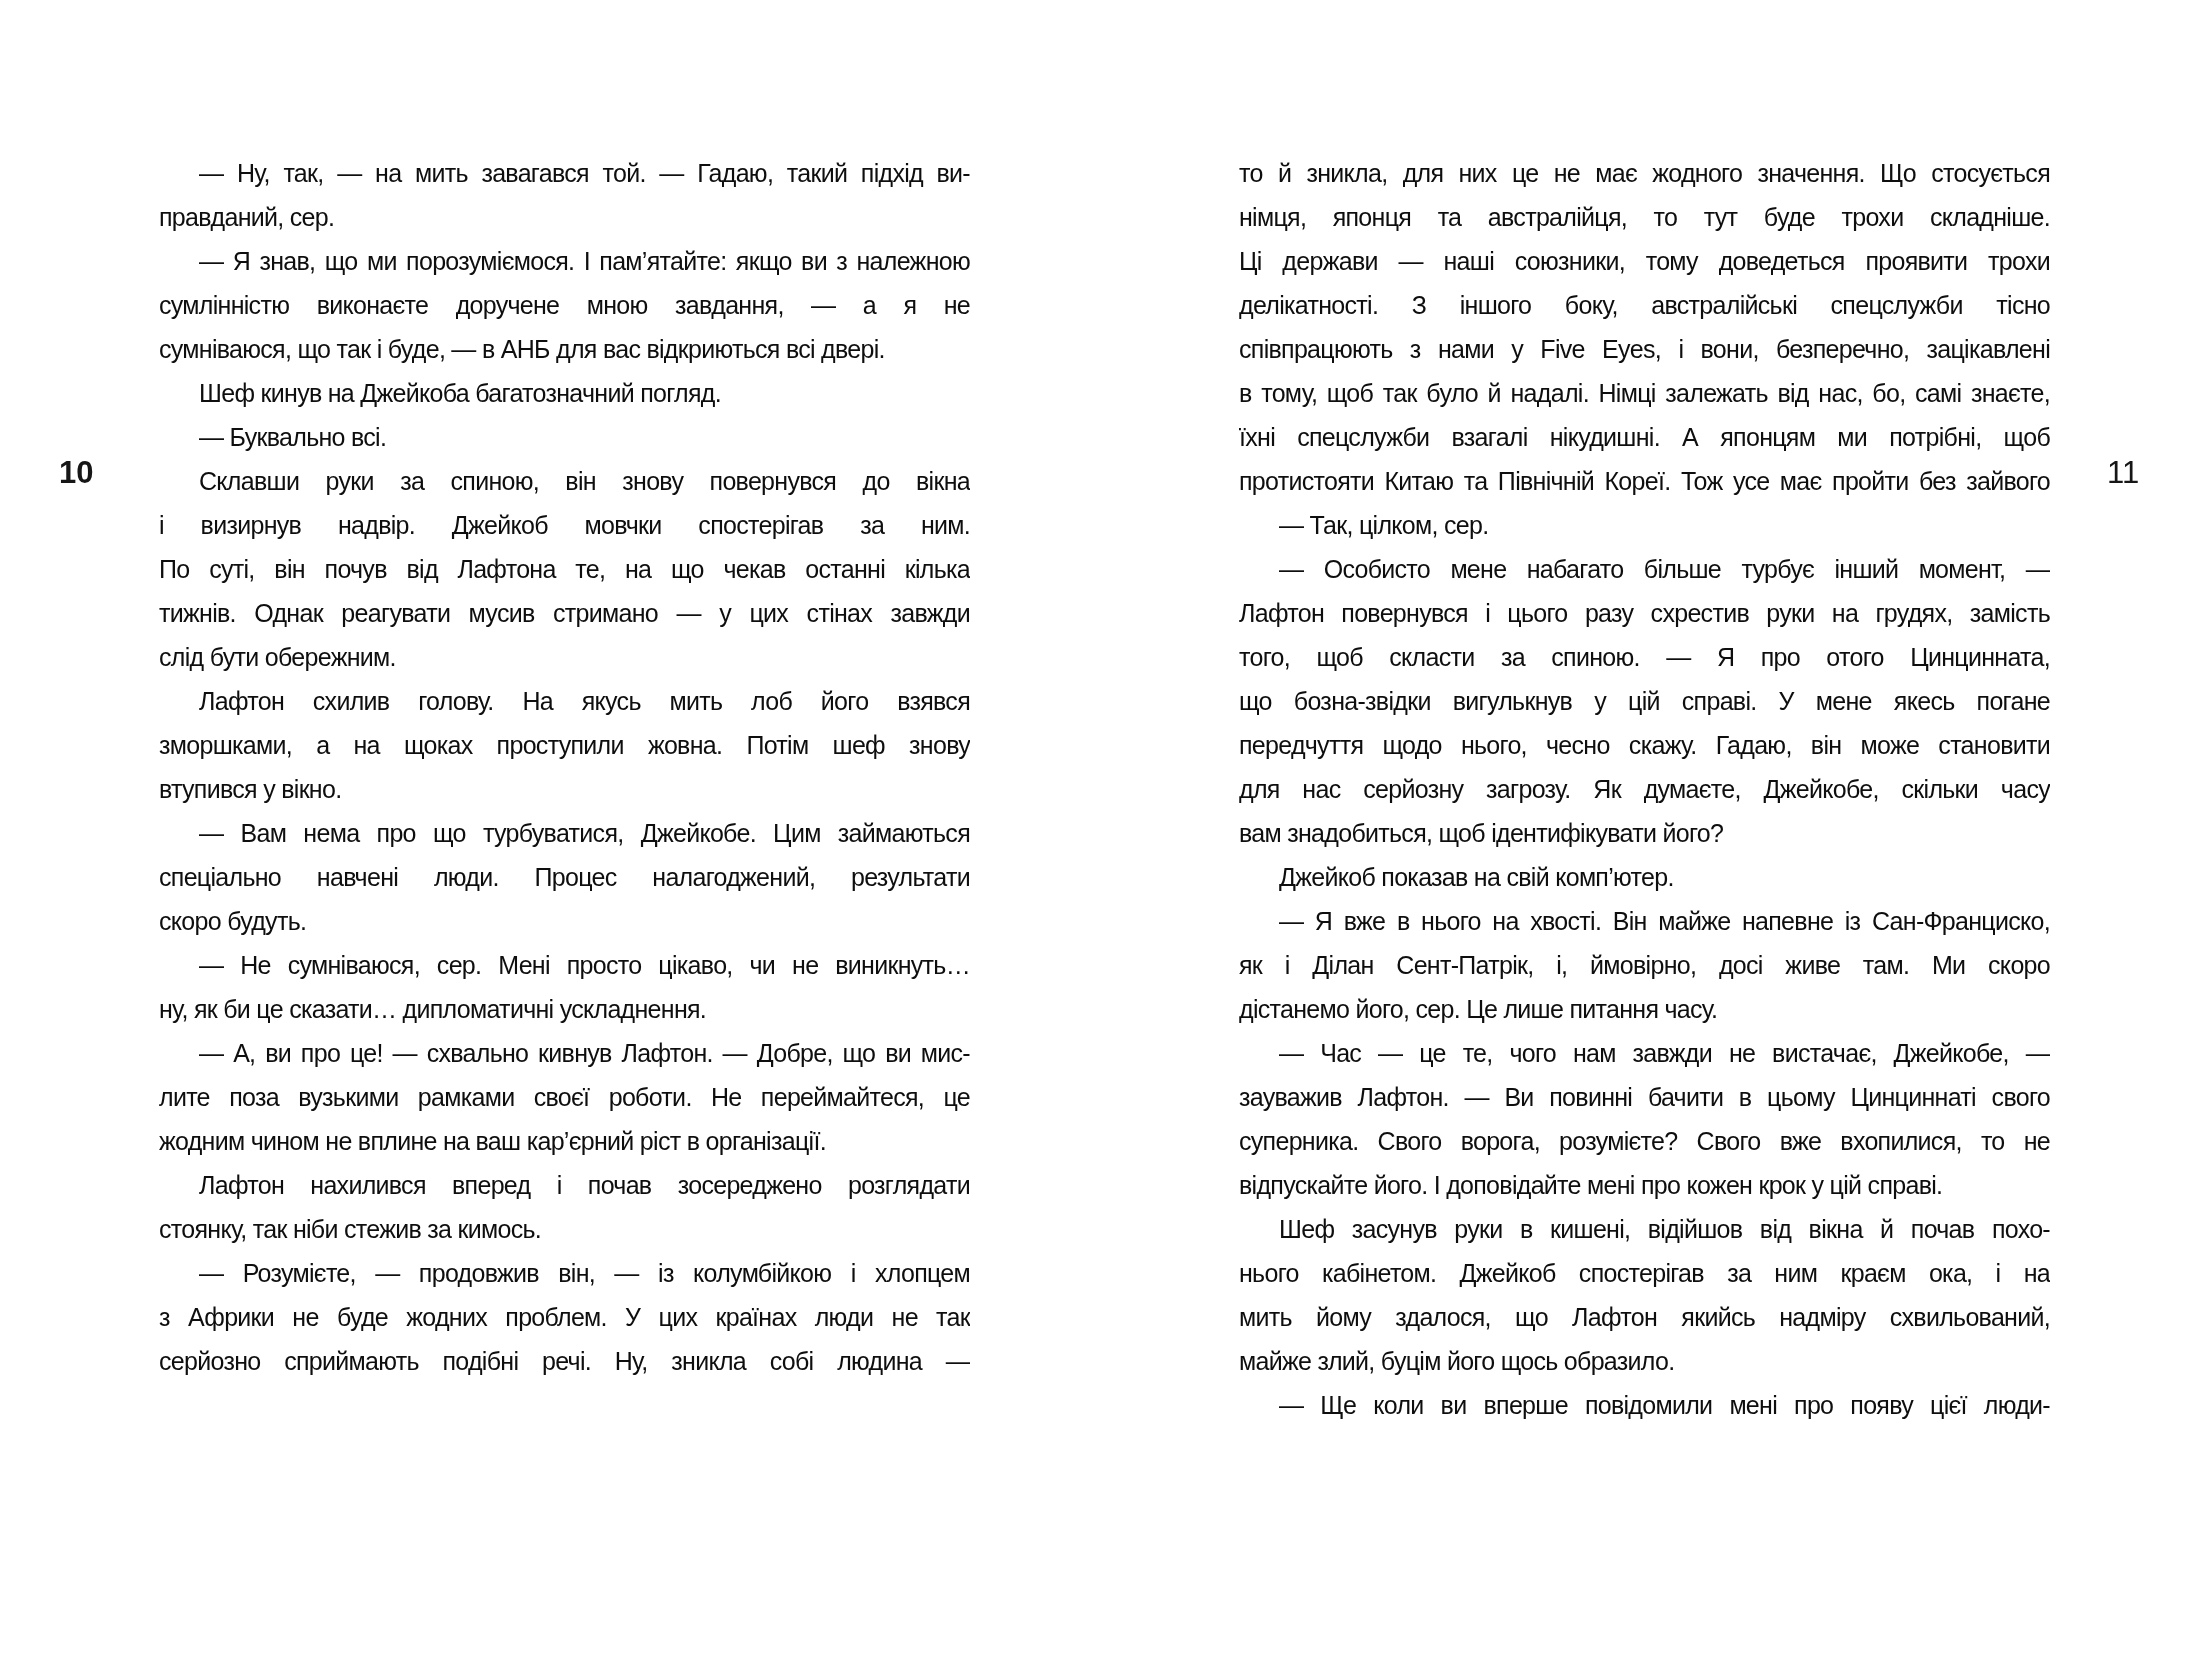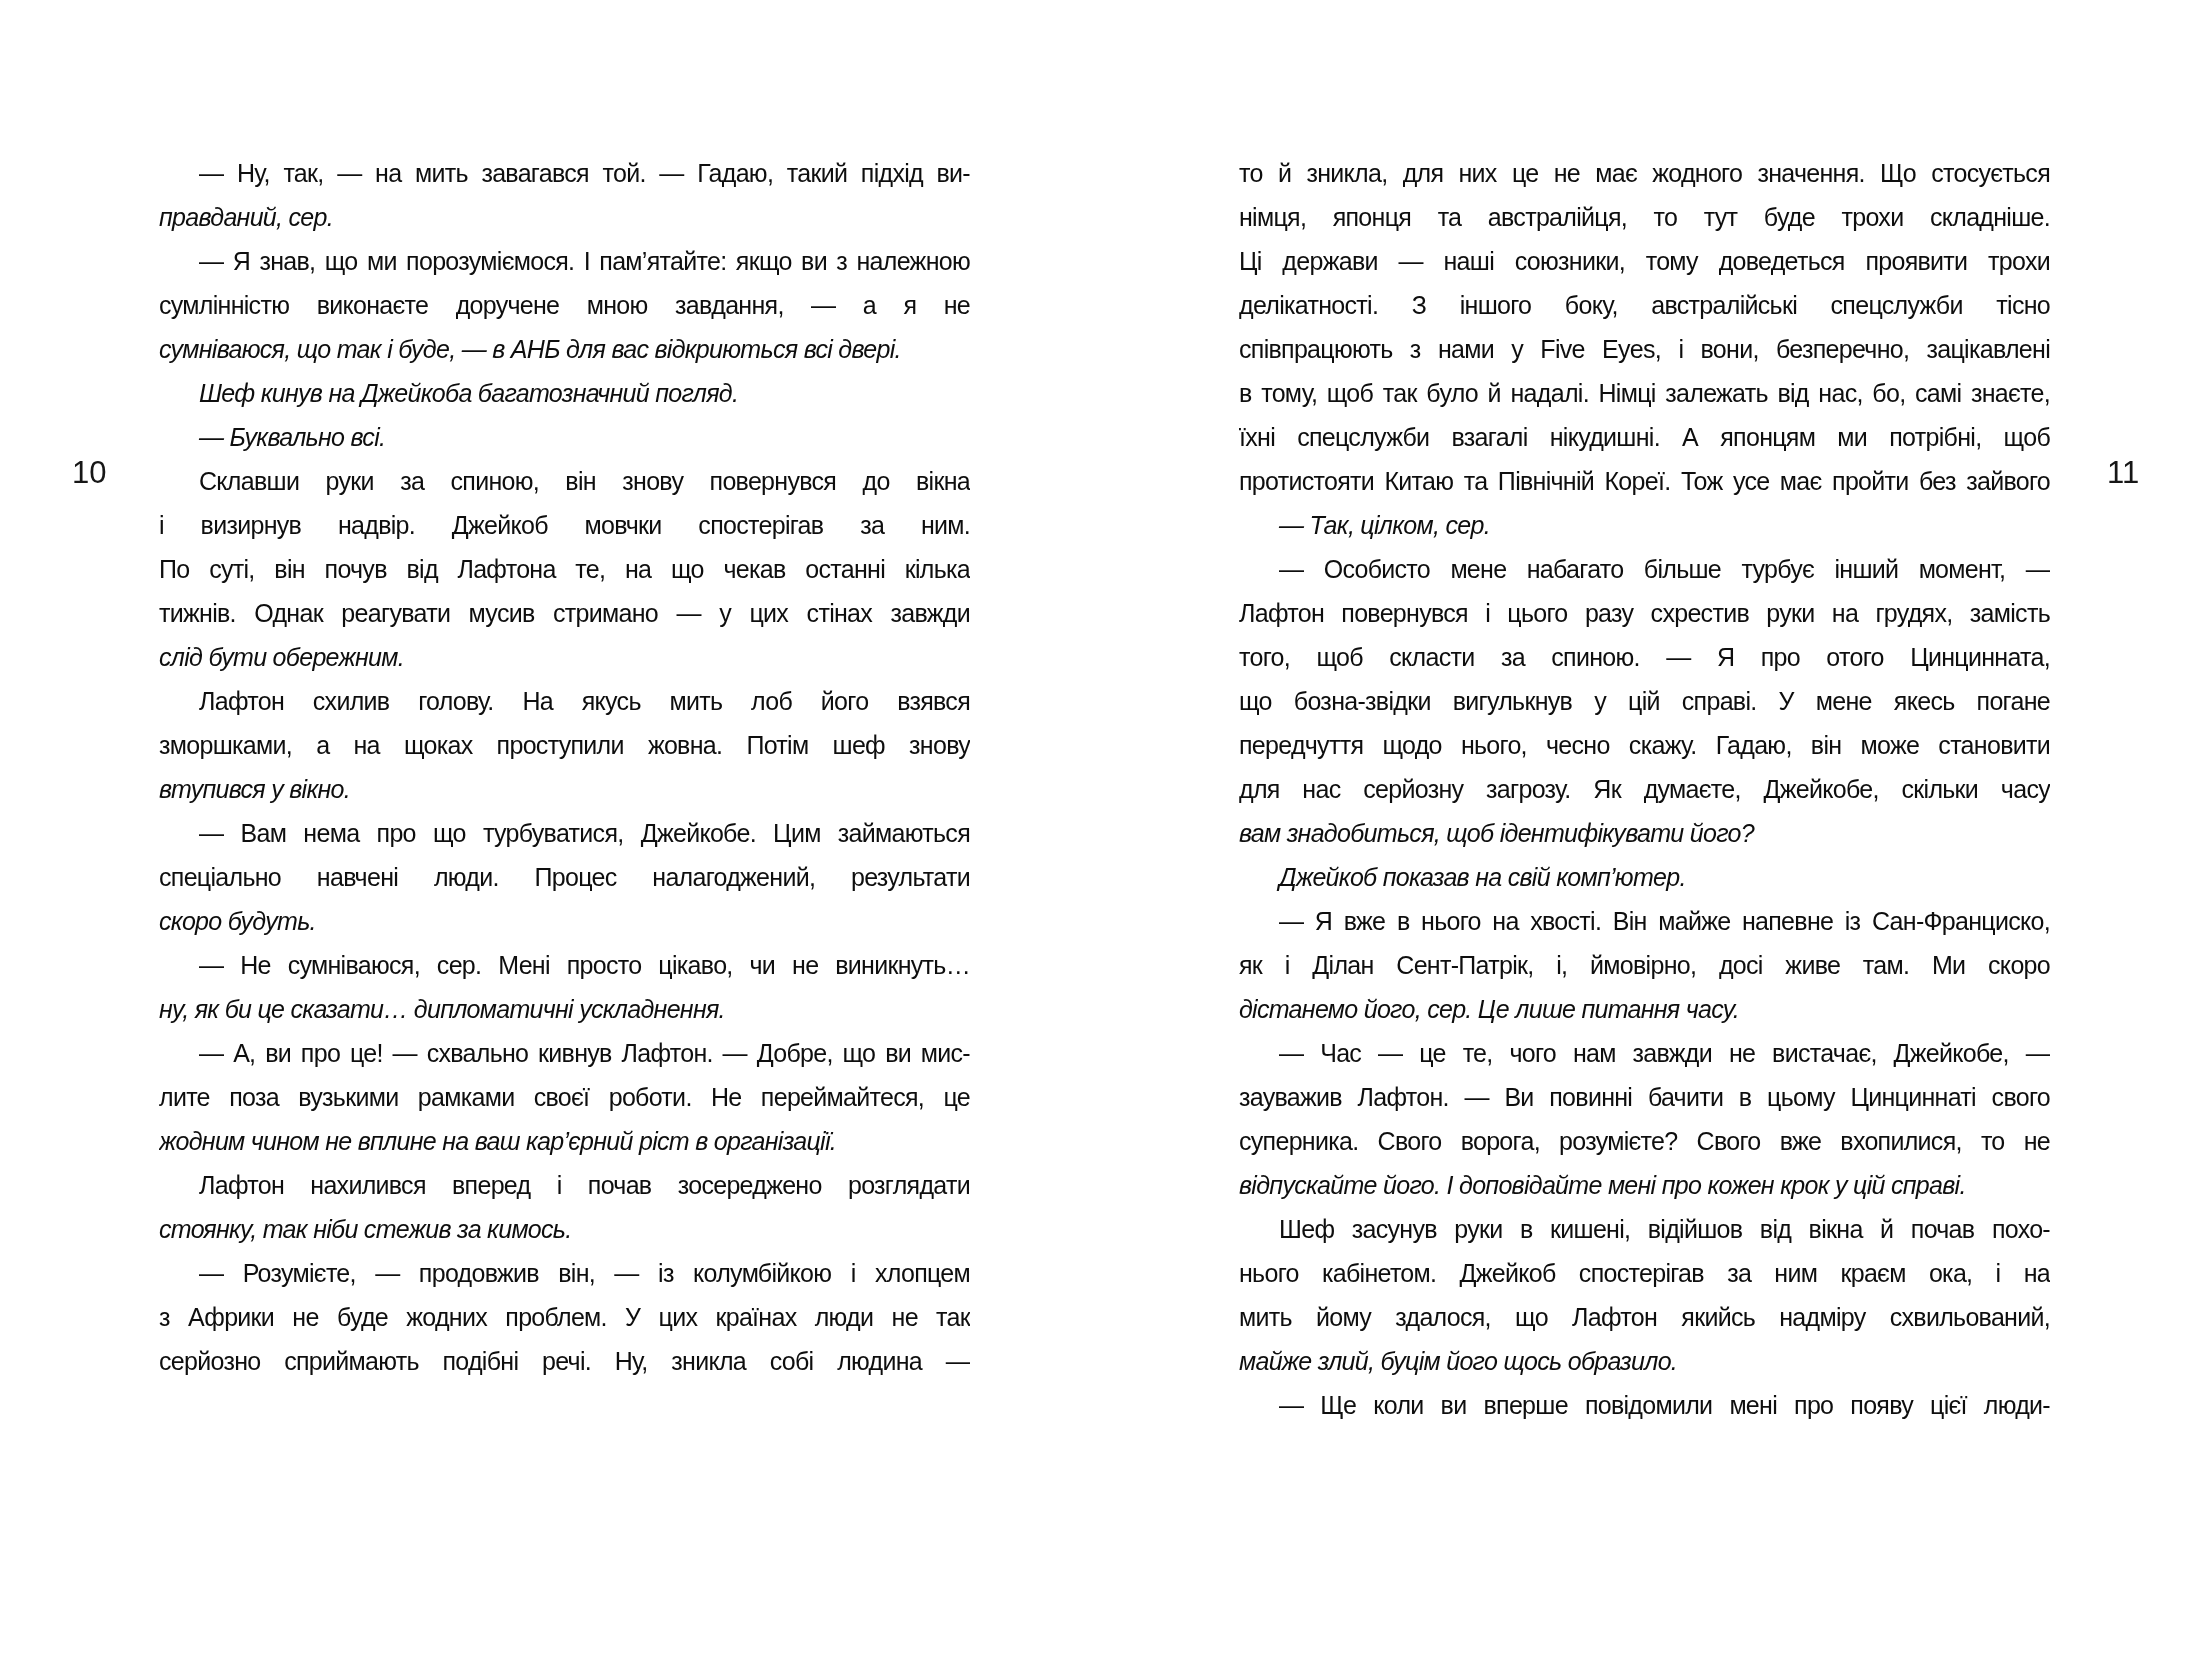--- a/index.html
+++ b/index.html
@@ -23,31 +23,31 @@
   }
   .page-text.left  { left: 159px; }
   .page-text.right { left: 1239px; }
   .para { margin: 0; padding: 0; }
   .line {
     height: 44px;
     overflow: hidden;
     text-align: justify;
     text-align-last: justify;
   }
-  .line.end { text-align-last: left; font-style: italic; }
+  .line.end { text-align-last: left; }
   .line.ind { text-indent: 40px; }
   .folio {
     position: absolute;
     top: 457px;
     font-size: 31px;
     line-height: 31px;
     letter-spacing: 0;
     color: #161616;
   }
-  .folio.left  { left: 72px; }
+  .folio.left  { left: 59px; font-weight: bold; }
   .folio.right { left: 2107px; }
 </style>
 </head>
 <body>
 
 <div class="spread">
 
   <span class="folio left">10</span>
 
   <div class="page-text left">

